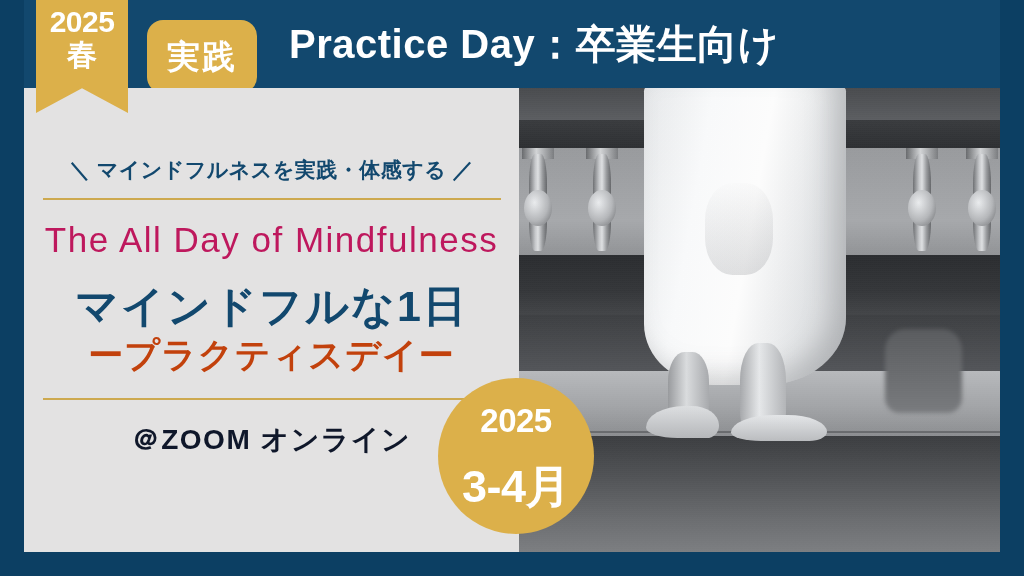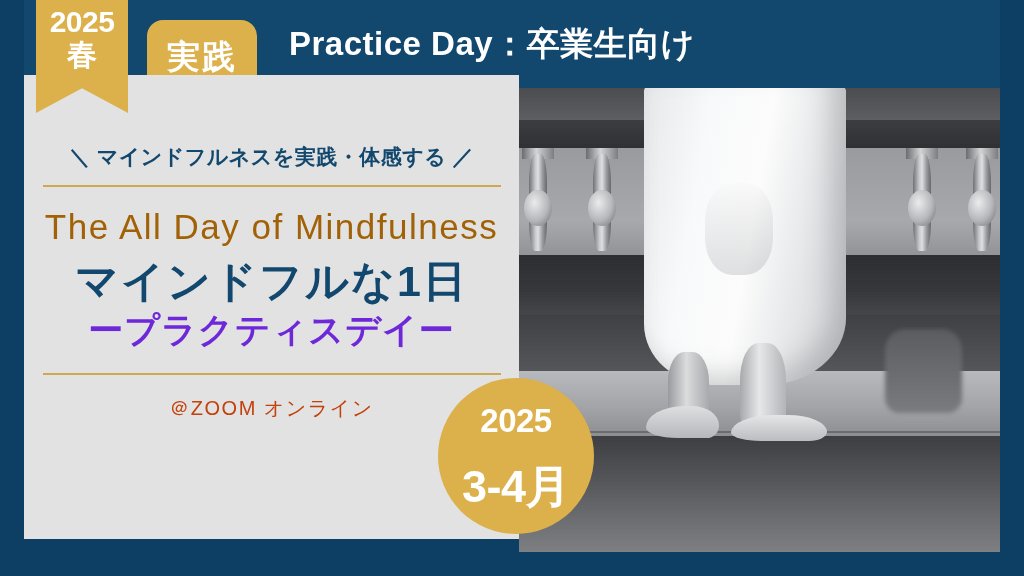--- a/index.html
+++ b/index.html
@@ -37,21 +37,21 @@
     font-size:33px; font-weight:bold;
     letter-spacing:2px;
     line-height:1;
   }
 
   .header-title {
     position:absolute;
     left:265px; top:50%;
     transform:translateY(-50%);
     color:#ffffff;
-    font-size:33px;
+    font-size:40px;
     font-weight:bold;
     letter-spacing:0.5px;
     white-space:nowrap;
   }
 
   
   .ribbon {
     position:absolute;
     left:36px; top:0;
     width:92px; height:113px;
@@ -70,21 +70,21 @@
   }
   .ribbon-season {
     color:#ffffff;
     font-size:30px; font-weight:bold;
     line-height:1.1;
   }
 
   
   .panel {
     position:absolute;
-    left:24px; top:75px;
+    left:24px; top:88px;
     width:495px; height:464px;
     background:#e3e2e2;
     z-index:2;
   }
 
   .panel-inner {
     position:absolute;
     left:0; top:0; right:0; bottom:0;
     display:flex; flex-direction:column;
     align-items:center;
@@ -100,59 +100,59 @@
   }
 
   .rule {
     width:458px; height:2px;
     background:#cda94f;
     margin-top:14px;
   }
 
   .eng-title {
     margin-top:20px;
-    color:#a16207;
+    color:#be185d;
     font-size:35px;
     font-weight:500;
     letter-spacing:1.5px;
     white-space:nowrap;
   }
 
   .jp-title {
-    margin-top:10px;
+    margin-top:22px;
     color:#12486e;
     font-size:43px;
     font-weight:bold;
     letter-spacing:2px;
     line-height:1.15;
     white-space:nowrap;
   }
 
   .jp-sub {
     margin-top:4px;
-    color:#6d28d9;
+    color:#c2410c;
     font-size:35px;
     font-weight:bold;
     letter-spacing:1px;
     line-height:1.15;
     white-space:nowrap;
   }
 
   .rule-wrap-lower {
     margin-top:22px;
     width:458px; height:2px;
     background:#cda94f;
   }
 
   .info-block {
     margin-top:18px;
     text-align:center;
-    color:#c2410c;
-    font-size:20px;
-    font-weight:normal;
+    color:#0f172a;
+    font-size:28px;
+    font-weight:bold;
     line-height:1.55;
     letter-spacing:1.5px;
   }
   .info-block div { white-space:nowrap; }
 
   
   .date-circle {
     position:absolute;
     left:438px; top:378px;
     width:156px; height:156px;

